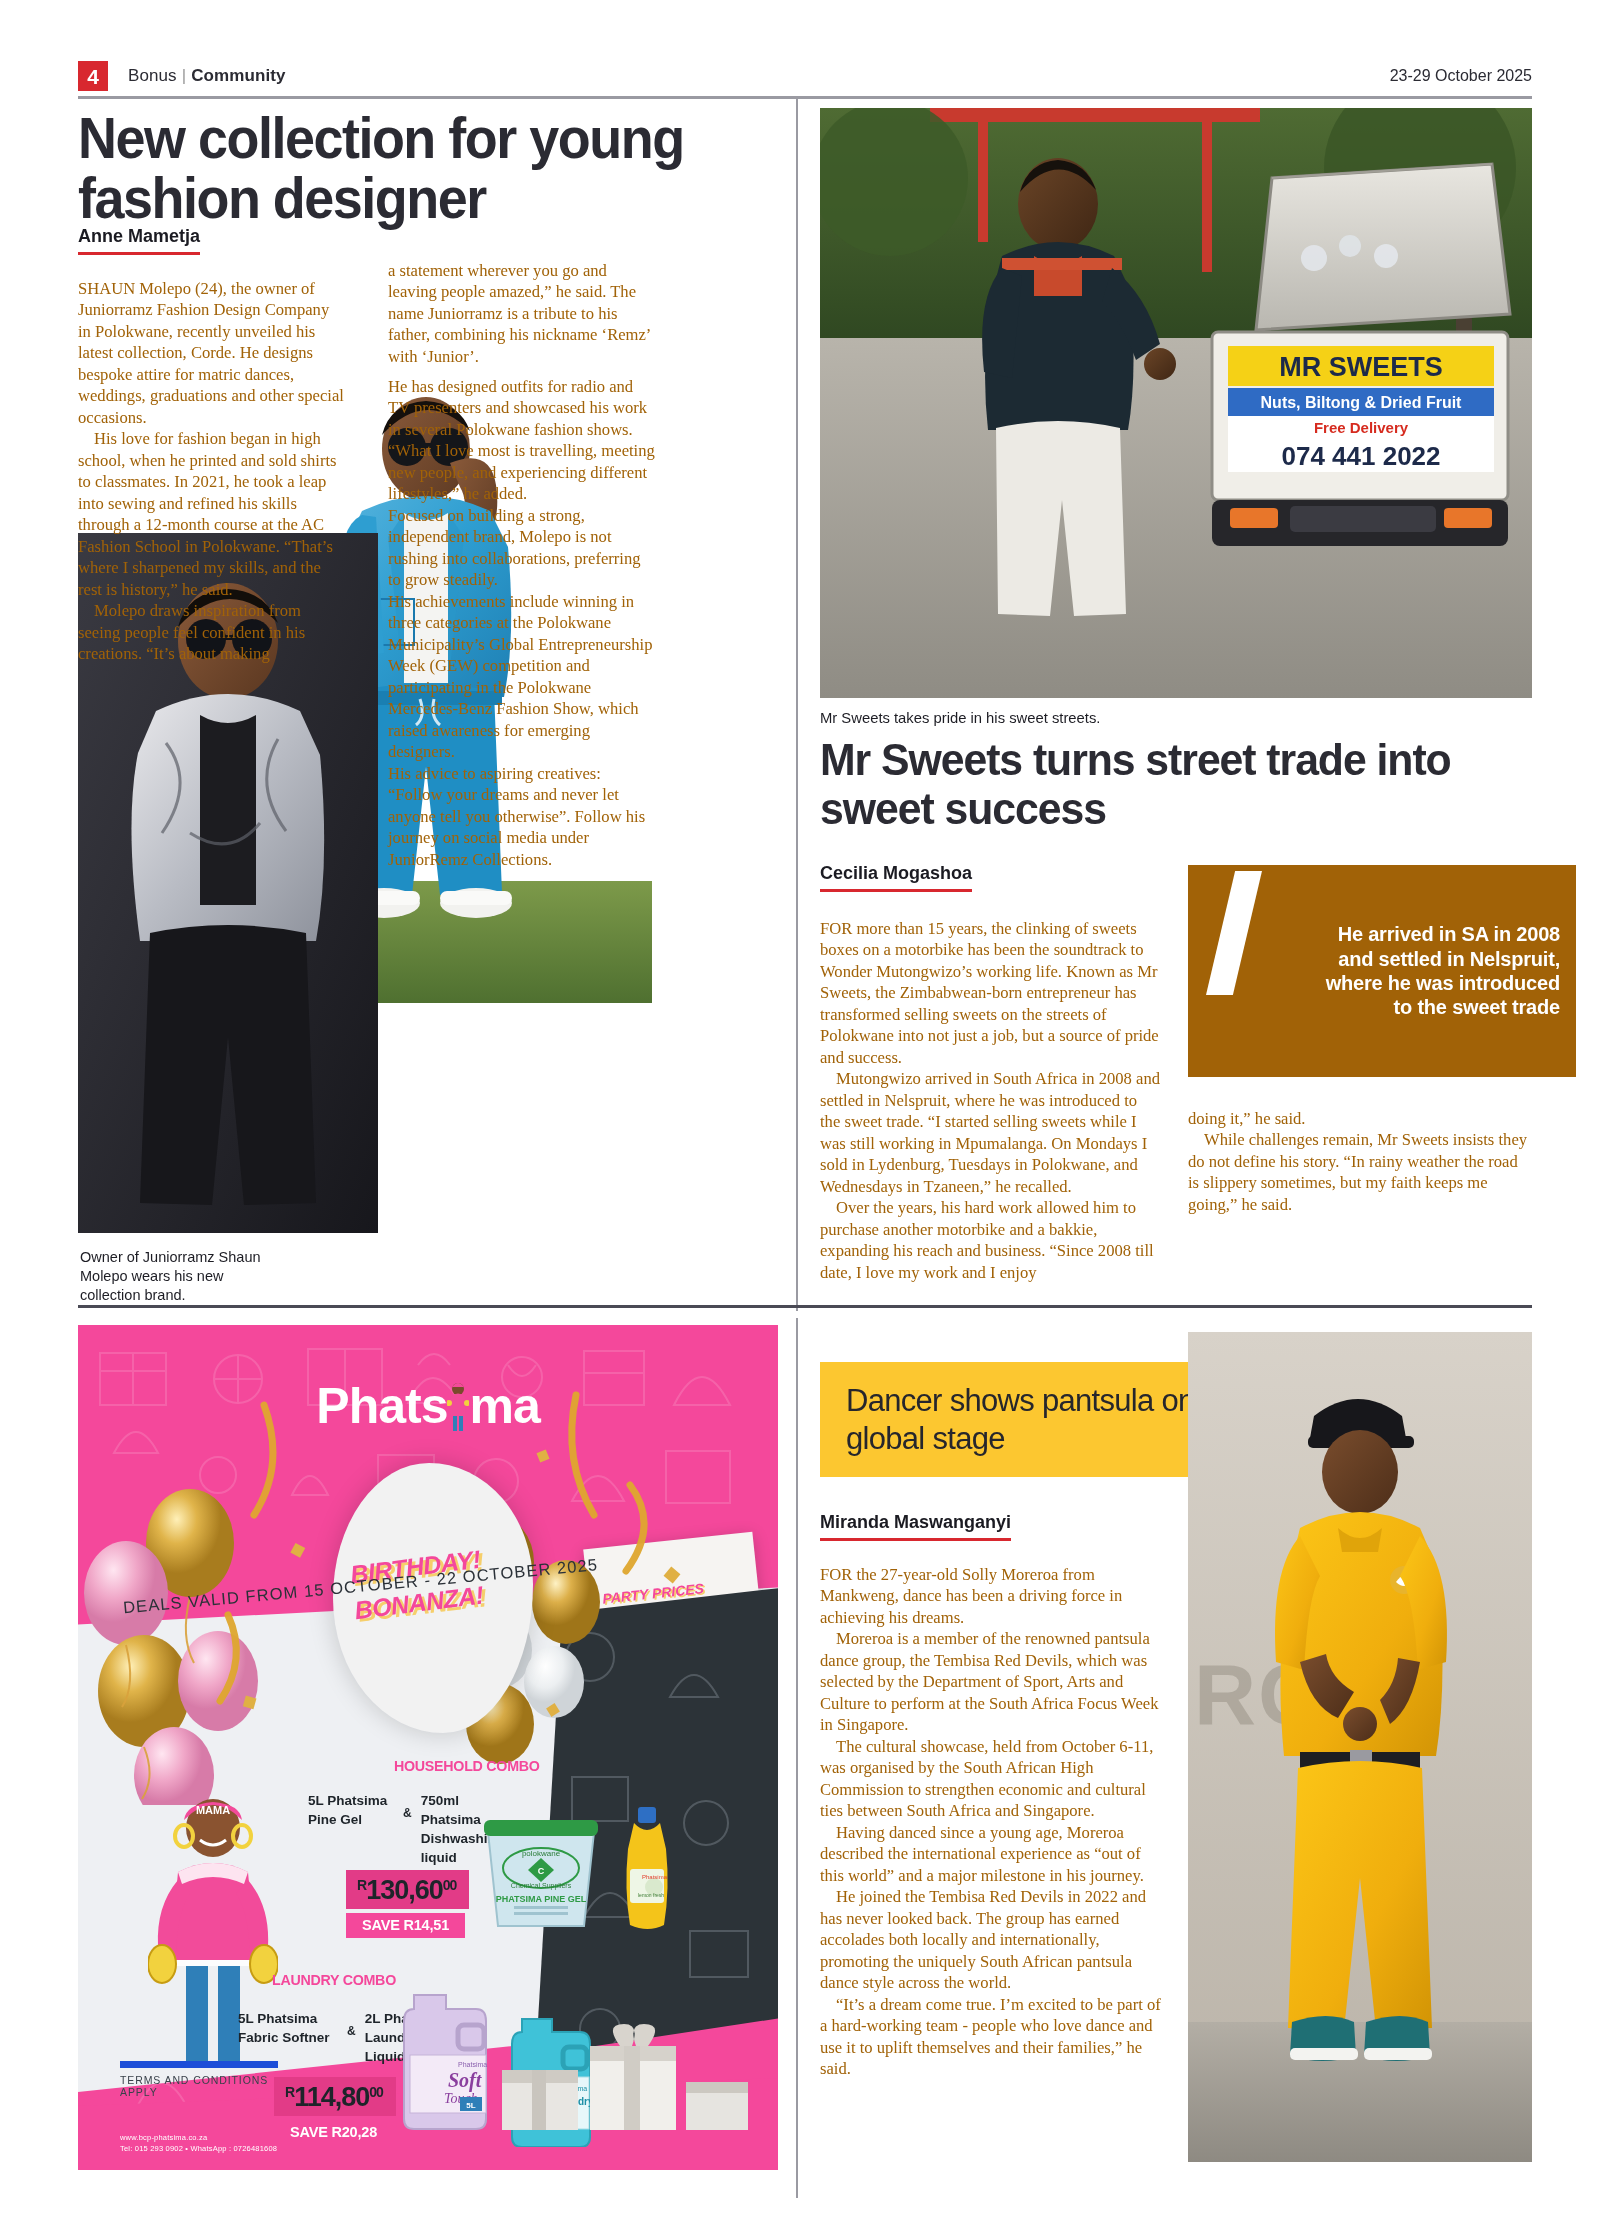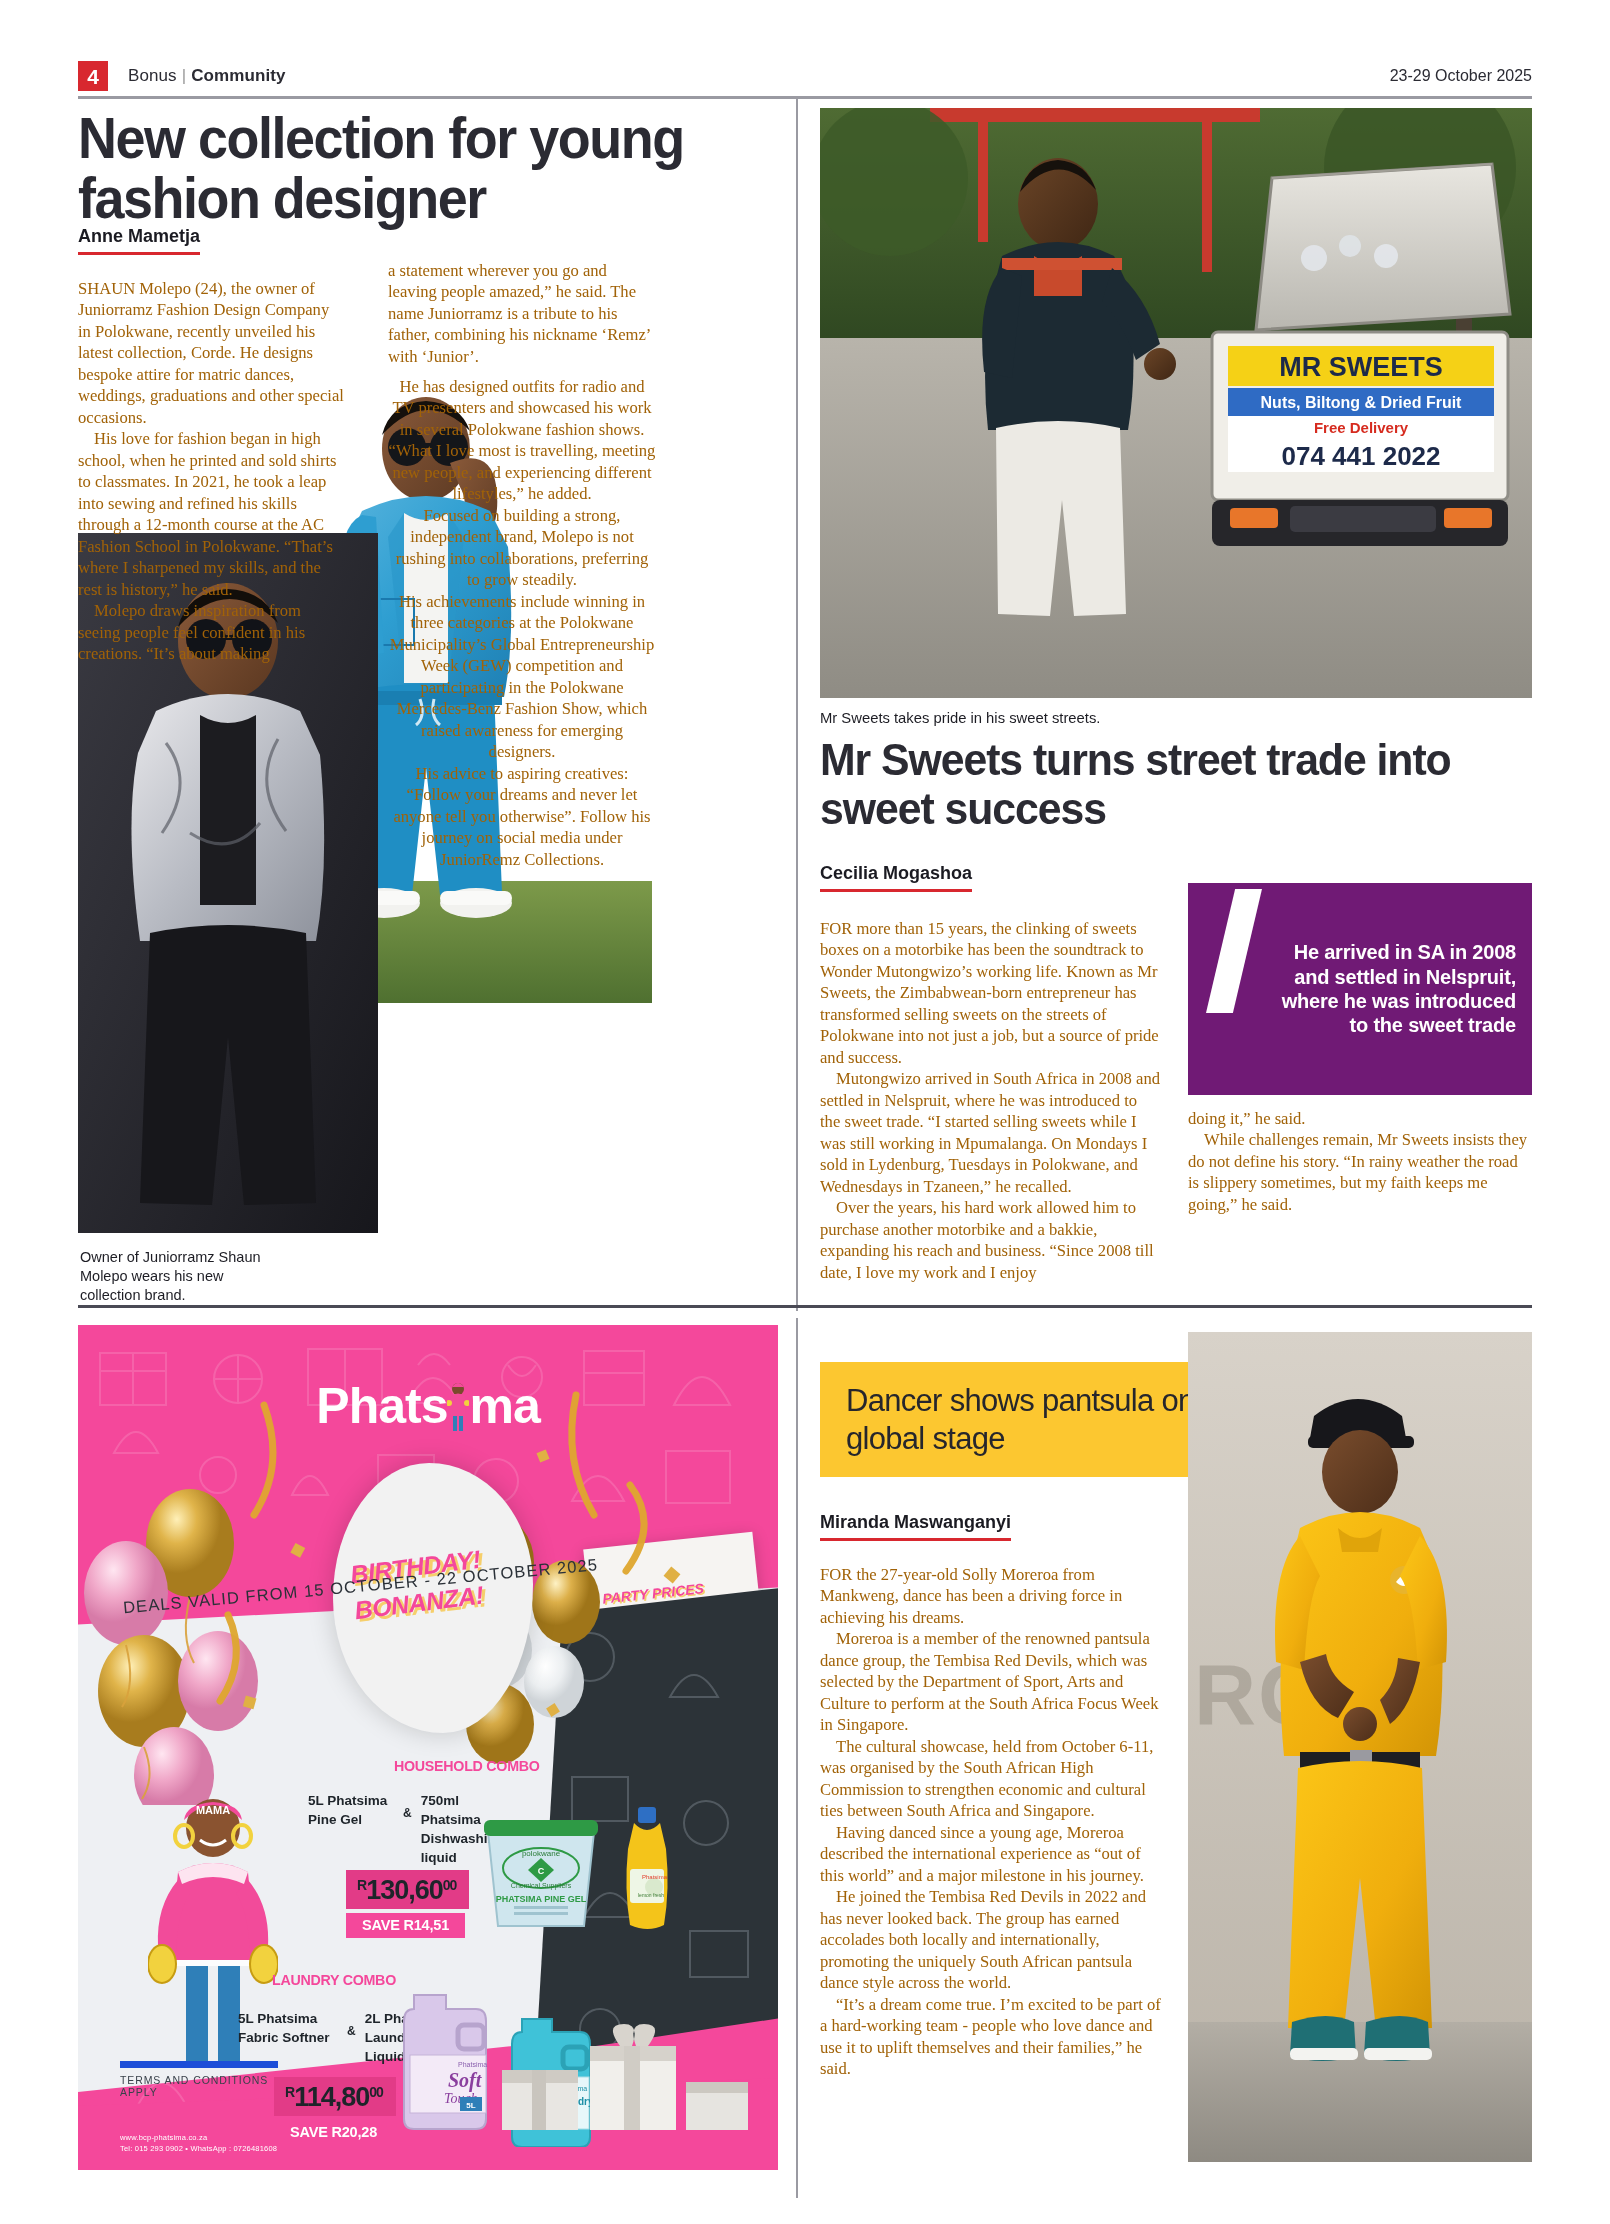--- a/index.html
+++ b/index.html
@@ -118,21 +118,21 @@
 
   .s1-col2 {
     position: absolute;
     left: 310px; top: 152px;
     width: 268px;
   }
   .s1-col2-wrapblock {
     position: absolute;
     left: 310px; top: 268px;
     width: 268px;
-    text-align: center;
+    text-align: left;
   }
   .s1-col2-wrapblock p { text-indent: 0; margin: 0; }
 
   
   .s1-photo {
     position: absolute;
     left: 222px; top: 255px;
     width: 352px; height: 640px;
     overflow: hidden;
   }
@@ -195,27 +195,26 @@
     width: 340px;
   }
   .s2-col2 {
     position: absolute;
     left: 368px; top: 1000px;
     width: 344px;
   }
   .pullquote {
     position: absolute;
     left: 368px; top: 757px;
-    width: 344px; height: 212px;
-    background: #701a75;
+    width: 388px; height: 212px;
+    background: #a16207;
     display: flex;
     align-items: center;
     justify-content: flex-end;
     padding: 8px 16px 8px 10px;
-    margin-top: 18px;
   }
   .pullquote .qmark {
     position: absolute;
     left: 18px; top: 6px;
     width: 56px; height: 124px;
     background: #fff;
     clip-path: polygon(52% 0, 100% 0, 48% 100%, 0 100%);
   }
   .pullquote .qtext {
     font-family: "Liberation Sans", sans-serif;

